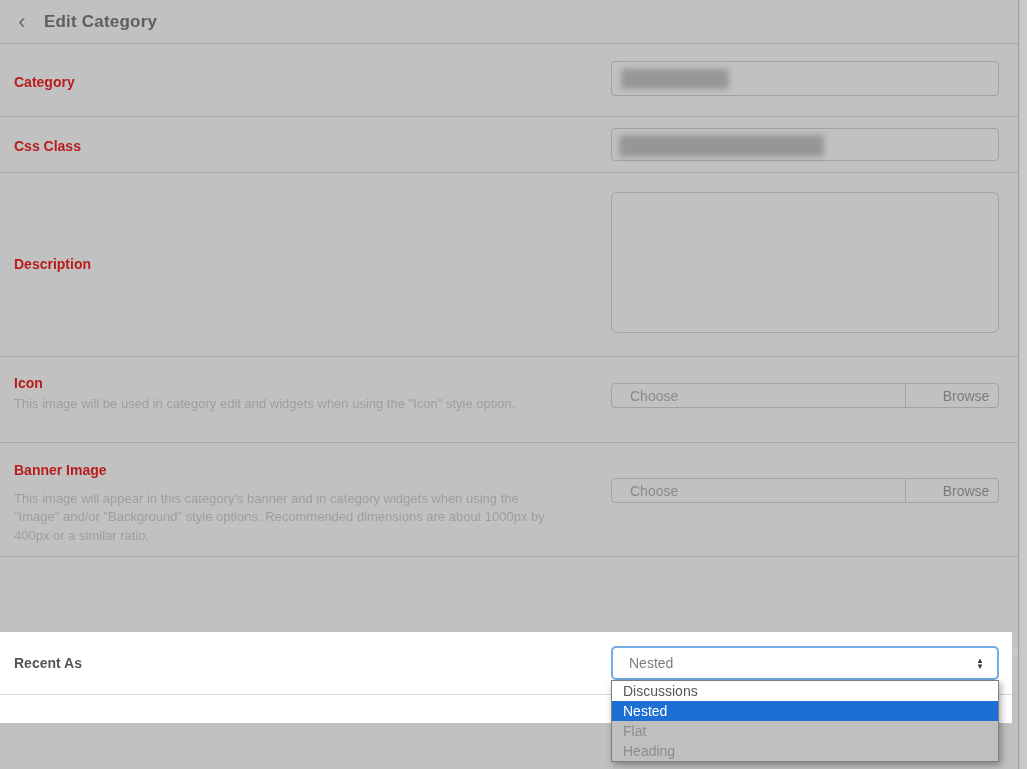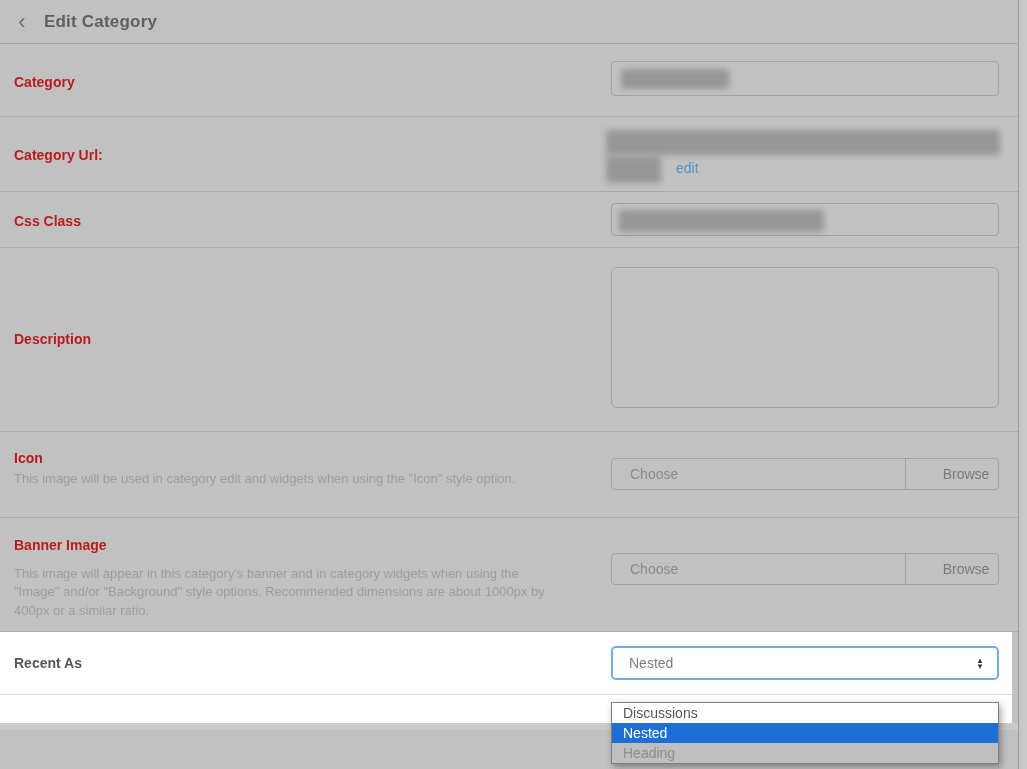--- a/index.html
+++ b/index.html
@@ -49,21 +49,21 @@
   }
   .txtarea { border: 1px solid #a2a2a2; border-radius: 6px; background: transparent; position: absolute; }
 
   .redact {
     position: absolute; background: #8f8f8f; border-radius: 3px; filter: blur(3px); opacity: .85;
   }
 
   .editlink { position: absolute; font-size: 14px; color: #4e93c9; cursor: pointer; }
 
   .upload {
-    position: absolute; left: 611px; width: 388px; height: 32px;
+    position: absolute; left: 611px; width: 388px; height: 25px;
     border: 1px solid #a2a2a2; border-radius: 4px; display: flex; align-items: stretch;
   }
   .upload .choose {
     flex: 1; display: flex; align-items: center; padding-left: 18px;
     font-size: 14px; color: #8a8a8a;
   }
   .upload .browse {
     width: 93px; border-left: 1px solid #a2a2a2; display: flex; align-items: center;
     justify-content: center; font-size: 14px; color: #7a7a7a; cursor: pointer; padding-left: 28px;
   }
@@ -89,21 +89,20 @@
     width: 34px; display: flex; flex-direction: column; align-items: center;
     font-size: 9px; line-height: 6px; color: #2f2f2f;
     font-family: "DejaVu Sans", sans-serif;
   }
 
   
   .popup {
     position: absolute; left: 611px; top: 680px; width: 388px; z-index: 3;
     border: 1px solid #7f7f7f; background: #fff;
     box-shadow: 2px 3px 7px rgba(0,0,0,0.35);
-    margin-top: 22px;
   }
   .popup .opt {
     height: 20px; line-height: 20px; font-size: 14px; padding-left: 11px;
     background: #fff; color: #565656; cursor: pointer; overflow: hidden;
   }
   .popup .opt.selected { background: #1e6fd4; color: #ffffff; }
   .popup .opt.dimmed { background: #bfbfbf; color: #8d8d8d; }
 
   .r-hide .lbl { top: 5px; font-size: 14.5px; color: #606060; }
 </style>
@@ -117,26 +116,20 @@
     <span class="ttl">Edit Category</span>
   </div>
 
   <div class="row r-category">
     <span class="lbl" style="top:30px">Category</span>
     <div class="txtinput" style="left:611px; top:17px; width:388px; height:35px;">
       <div class="redact" style="left:9px; top:7px; width:108px; height:20px;"></div>
     </div>
   </div>
 
-  <div class="row r-caturl">
-    <span class="lbl" style="top:30px">Category Url:</span>
-    <div class="redact" style="left:606px; top:13px; width:394px; height:25px;"></div>
-    <div class="redact" style="left:606px; top:39px; width:55px; height:27px;"></div>
-    <span class="editlink" style="left:676px; top:43px;">edit</span>
-  </div>
 
   <div class="row r-cssclass">
     <span class="lbl" style="top:21px">Css Class</span>
     <div class="txtinput" style="left:611px; top:11px; width:388px; height:33px;">
       <div class="redact" style="left:7px; top:6px; width:205px; height:22px;"></div>
     </div>
   </div>
 
   <div class="row r-description">
     <span class="lbl" style="top:83px">Description</span>
@@ -174,16 +167,17 @@
         <span>▴</span>
         <span>▾</span>
       </span>
   </div>
   <div class="innerline"></div>
 </div>
 
 <div class="popup">
   <div class="opt">Discussions</div>
   <div class="opt selected">Nested</div>
+  <div class="opt dimmed">Flat</div>
   <div class="opt dimmed">Heading</div>
 </div>
 
 <div class="gutter"></div>
 
 </body></html>

